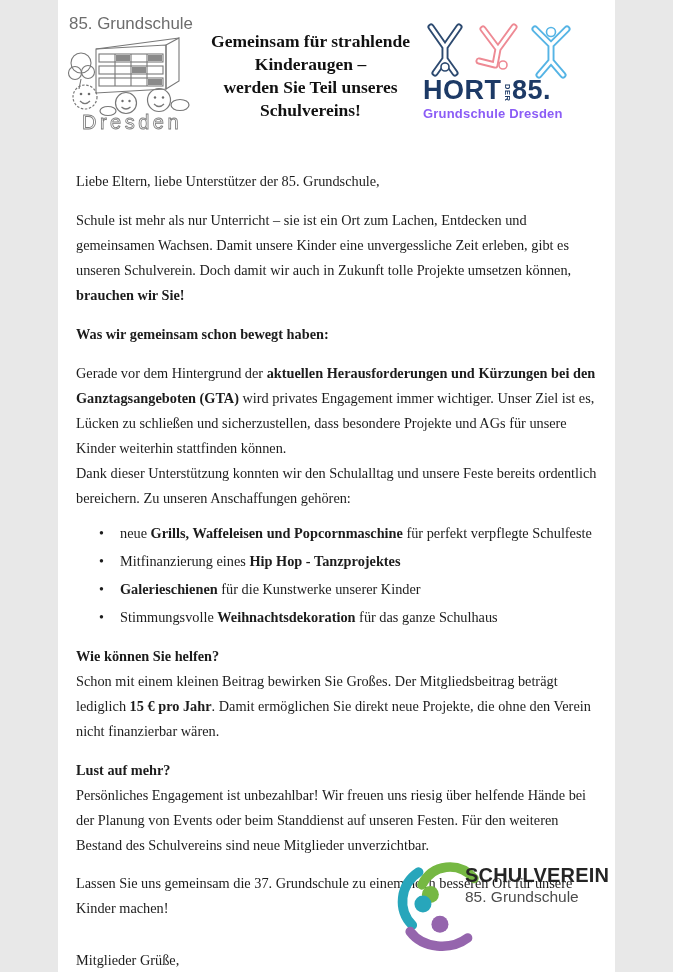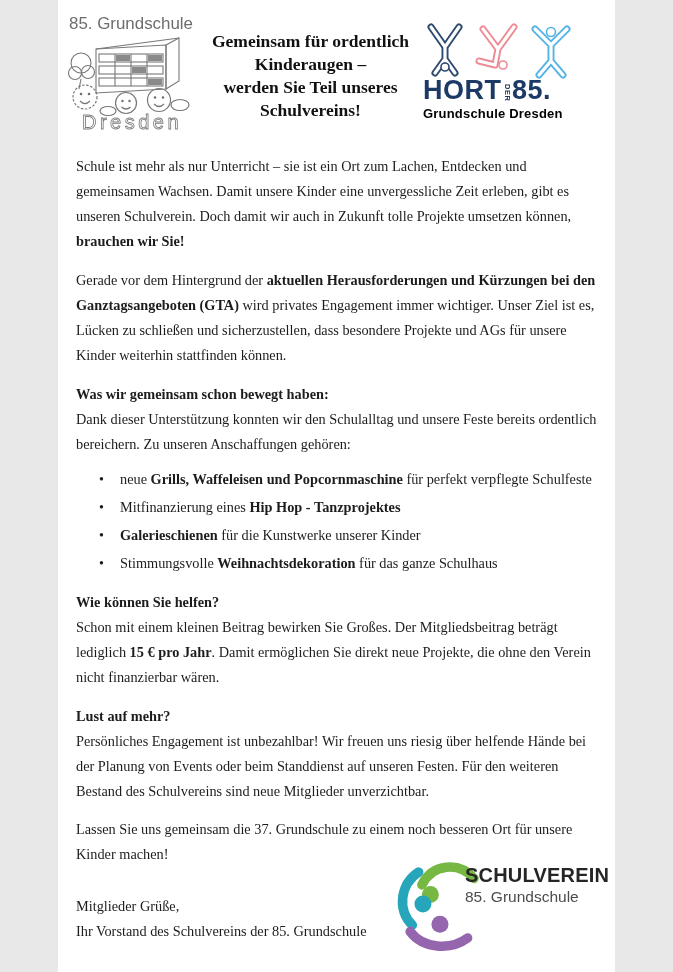--- a/index.html
+++ b/index.html
@@ -53,21 +53,21 @@
     letter-spacing: 0.5px;
   }
   .hort-der {
     writing-mode: vertical-rl;
     font-size: 7.5px;
     font-weight: 800;
     letter-spacing: 0.5px;
     margin: 0 1px 3px 2px;
   }
   .hort-sub {
-    color: #000000;
+    color: #8b5cf6;
     font-weight: 700;
     font-size: 13px;
     letter-spacing: 0.2px;
     margin-top: 2px;
   }
   
   .letter-body { padding: 0 18px; font-size: 14.3px; line-height: 25px; }
   .greeting { margin-top: 29px; }
   .para { margin-top: 14px; }
   .tight { margin-top: 0; }
@@ -161,21 +161,21 @@
           <circle cx="56.5" cy="88" r="1.2"></circle>
             <circle cx="63.5" cy="88" r="1.2"></circle>
           <circle cx="89" cy="84.5" r="1.2"></circle>
             <circle cx="97" cy="84.5" r="1.2"></circle>
         </g>
         <text x="66" y="116" text-anchor="middle" font-family="Liberation Sans, sans-serif" font-size="20" letter-spacing="3.5" fill="none" stroke="#7c7c7c" stroke-width="0.85">Dresden</text>
       </svg>
     </div>
 
     <div class="header-title">
-      <div>Gemeinsam für ordentlich</div>
+      <div>Gemeinsam für strahlende</div>
       <div>Kinderaugen –</div>
       <div>werden Sie Teil unseres</div>
       <div>Schulvereins!</div>
     </div>
 
     <div class="hort-logo">
       <svg viewBox="0 0 150 58" width="150" height="58">
 
         <g stroke-linecap="round" stroke-linejoin="round" fill="none">
           <path d="M8 6 L22 26 L36 6 M22 26 L22 38 M22 38 L12 52 M22 38 L32 52" stroke="#2d4a70" stroke-width="7"></path>
@@ -199,26 +199,27 @@
         <span class="hort-word">HORT</span>
         <span class="hort-der">DER</span>
         <span class="hort-num">85.</span>
       </div>
       <div class="hort-sub">Grundschule Dresden</div>
     </div>
   </header>
 
   <main class="letter-body">
 
+    <p class="greeting">Liebe Eltern, liebe Unterstützer der 85. Grundschule,</p>
 
     <p class="para"><span>Schule ist mehr als nur Unterricht – sie ist ein Ort zum Lachen, Entdecken und gemeinsamen Wachsen. Damit unsere Kinder eine unvergessliche Zeit erleben, gibt es unseren Schulverein. Doch damit wir auch in Zukunft tolle Projekte umsetzen können, </span><strong>brauchen wir Sie!</strong></p>
 
+    <p class="para heading">Was wir gemeinsam schon bewegt haben:</p>
+
     <p class="para"><span>Gerade vor dem Hintergrund der </span><strong>aktuellen Herausforderungen und Kürzungen bei den Ganztagsangeboten (GTA)</strong><span> wird privates Engagement immer wichtiger. Unser Ziel ist es, Lücken zu schließen und sicherzustellen, dass besondere Projekte und AGs für unsere Kinder weiterhin stattfinden können.</span></p>
-
-    <p class="para heading">Was wir gemeinsam schon bewegt haben:</p>
     <p class="tight">Dank dieser Unterstützung konnten wir den Schulalltag und unsere Feste bereits ordentlich bereichern. Zu unseren Anschaffungen gehören:</p>
 
     <ul class="achievements">
       <li><span>neue </span><strong>Grills, Waffeleisen und Popcornmaschine</strong><span> für perfekt verpflegte Schulfeste</span></li>
       <li><span>Mitfinanzierung eines </span><strong>Hip Hop - Tanzprojektes</strong></li>
       <li><strong>Galerieschienen</strong><span> für die Kunstwerke unserer Kinder</span></li>
       <li><span>Stimmungsvolle </span><strong>Weihnachtsdekoration</strong><span> für das ganze Schulhaus</span></li>
     </ul>
 
     <p class="para heading">Wie können Sie helfen?</p>

